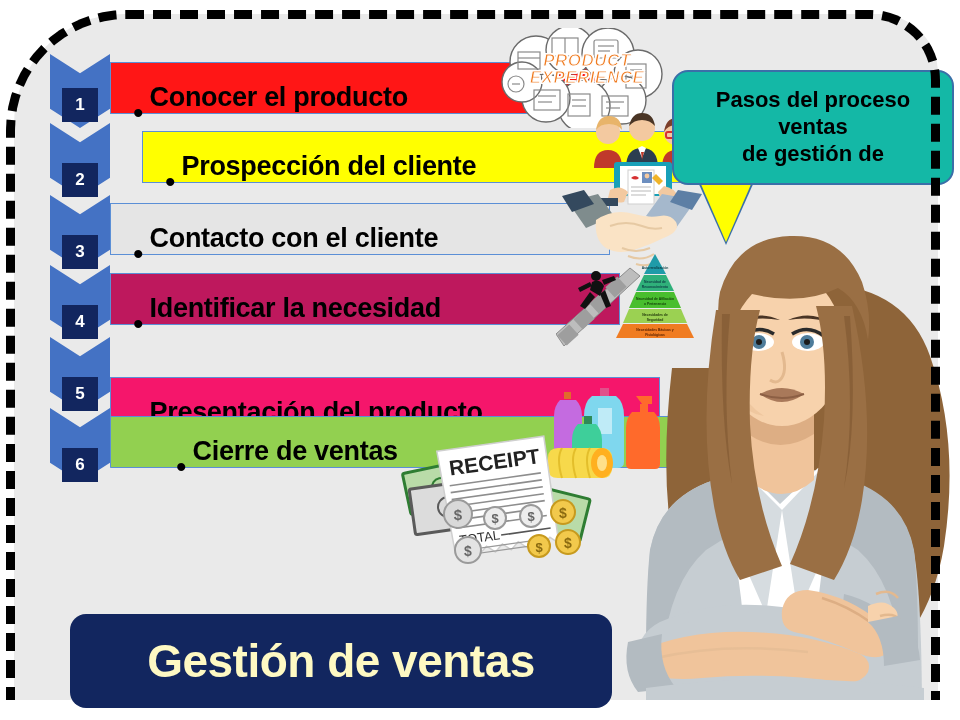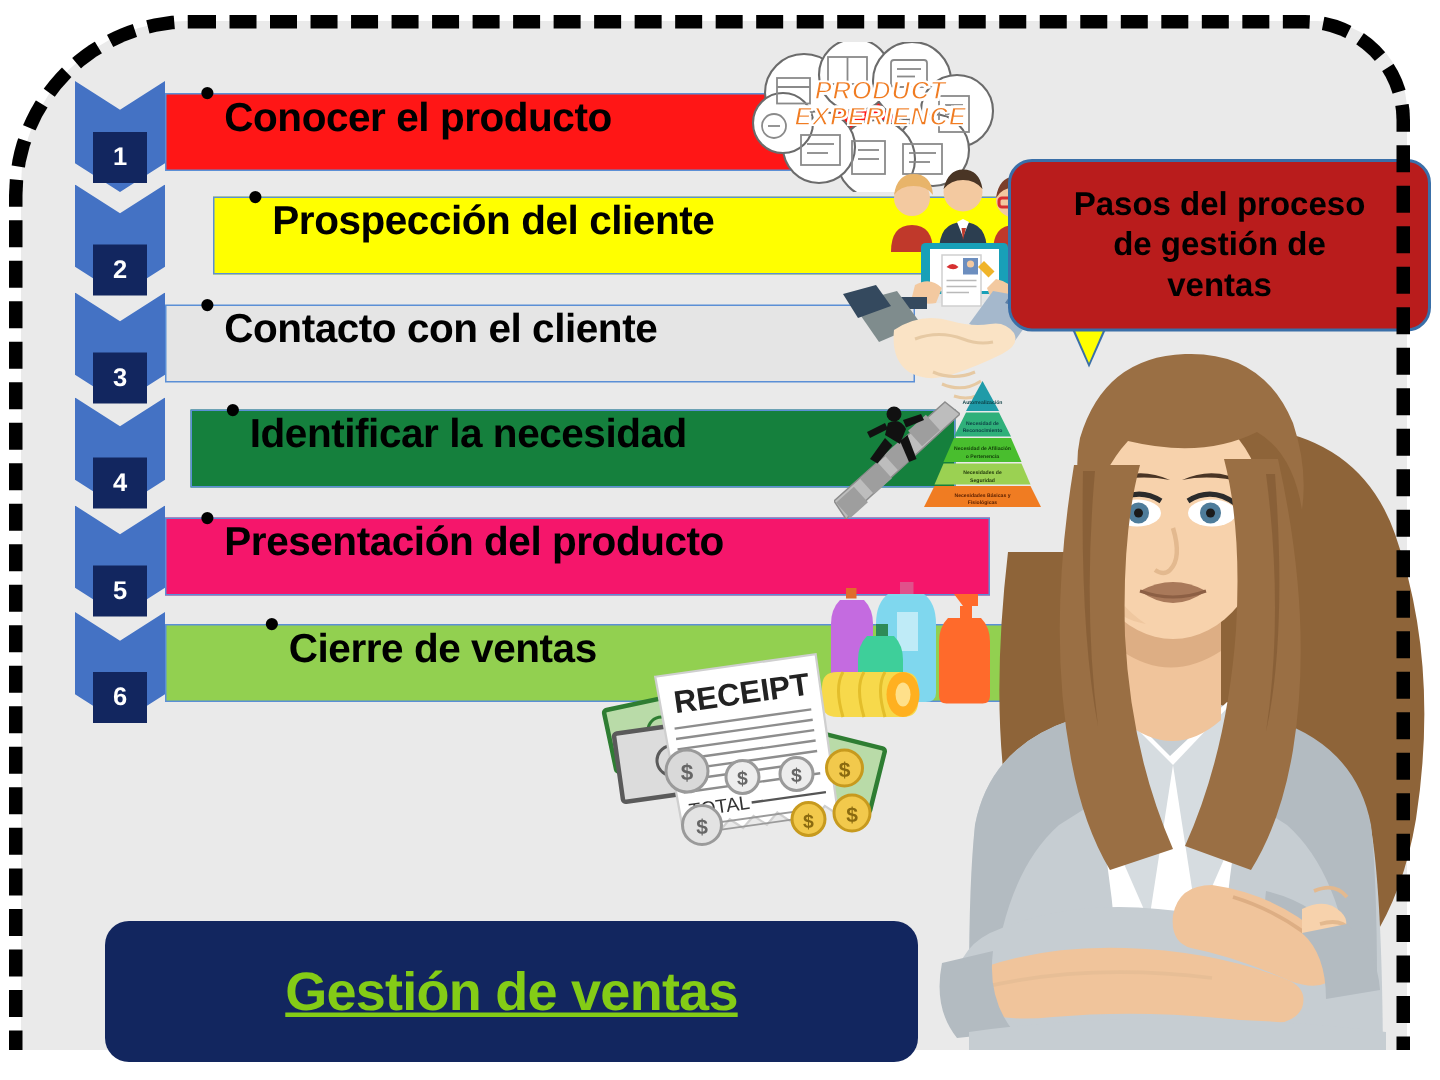--- a/index.html
+++ b/index.html
@@ -90,21 +90,21 @@
   }
 
   
   .bar {
     position: absolute;
     left: 110px;
     height: 52px;
     border: 1px solid #5B8FD6;
     box-sizing: border-box;
     display: flex;
-    align-items: flex-start;
+    align-items: flex-end;
     z-index: 11;
   }
   .bar .bullet {
     font-size: 30px;
     line-height: 0;
     margin: 0 6px 0 22px;
     color: #000;
   }
   .bar .label {
     font-size: 27px;
@@ -113,31 +113,30 @@
     white-space: nowrap;
     letter-spacing: -0.3px;
     font-family: "Liberation Sans", sans-serif;
   }
 
   
   .callout {
     position: absolute;
     left: 672px; top: 70px;
     width: 282px; height: 115px;
-    background: #b91c1c;
+    background: #14b8a6;
     border: 2px solid #3A6FA8;
     border-radius: 16px;
     z-index: 30;
     display: flex;
     align-items: center;
     justify-content: center;
     text-align: center;
     box-sizing: border-box;
     padding: 4px 12px;
-    margin-top: 36px;
   }
   .callout .ctext {
     font-size: 22px;
     font-weight: bold;
     color: #000000;
     line-height: 1.22;
     font-family: "Liberation Sans", sans-serif;
   }
   .callout-tail {
     position: absolute;
@@ -164,26 +163,25 @@
     left: 70px; top: 614px;
     width: 542px; height: 94px;
     background: #12265F;
     border-radius: 16px;
     z-index: 45;
     display: flex;
     align-items: center;
     justify-content: center;
   }
   .title-banner .ttext {
-    color: #84cc16;
-    font-size: 36px;
+    color: #fef9c3;
+    font-size: 46px;
     font-weight: bold;
     letter-spacing: -0.5px;
     font-family: "Liberation Sans", sans-serif;
-    text-decoration: underline;
   }
 
   
   .art { position: absolute; z-index: 20; }
 
   .pe-cloud {
     left: 498px; top: 28px;
     width: 170px; height: 100px;
   }
   .pe-text {
@@ -486,32 +484,32 @@
         <span class="bullet">•</span>
         <span class="label">Contacto con el cliente</span>
       </div>
     </div>
 
     <div class="step-row" style="top:273px;">
       <div class="chev" style="top:-8px;"></div>
       <div class="num-box" style="top:32px;">
         <span>4</span>
       </div>
-      <div class="bar" style="width:510px;background:#15803d;margin-left:17px;">
+      <div class="bar" style="width:510px;background:#be185d;">
         <span class="bullet">•</span>
         <span class="label">Identificar la necesidad</span>
       </div>
     </div>
 
     <div class="step-row" style="top:345px;">
       <div class="chev" style="top:-8px;"></div>
       <div class="num-box" style="top:32px;">
         <span>5</span>
       </div>
-      <div class="bar" style="width:550px;background:#F5166B;">
+      <div class="bar" style="width:550px;background:#F5166B;margin-top:32px;">
         <span class="bullet">•</span>
         <span class="label">Presentación del producto</span>
       </div>
     </div>
 
     <div class="step-row" style="top:416px;">
       <div class="chev" style="top:-8px;"></div>
       <div class="num-box" style="top:32px;">
         <span>6</span>
       </div>
@@ -585,22 +583,22 @@
 
       <path d="M34 470 q130 -18 278 0 l0 32 l-278 0z" fill="#C6CDD2"></path>
     </svg>
   </div>
 
   <div class="callout-tail-b"></div>
   <div class="callout-tail"></div>
   <div class="callout">
     <div class="ctext">
       <div>Pasos del proceso</div>
+      <div>ventas</div>
       <div>de gestión de</div>
-      <div>ventas</div>
     </div>
   </div>
 
   <div class="dashed-frame"></div>
   <div class="frame-mask-bottom"></div>
 
   <div class="title-banner">
     <span class="ttext">Gestión de ventas</span>
   </div>
 

